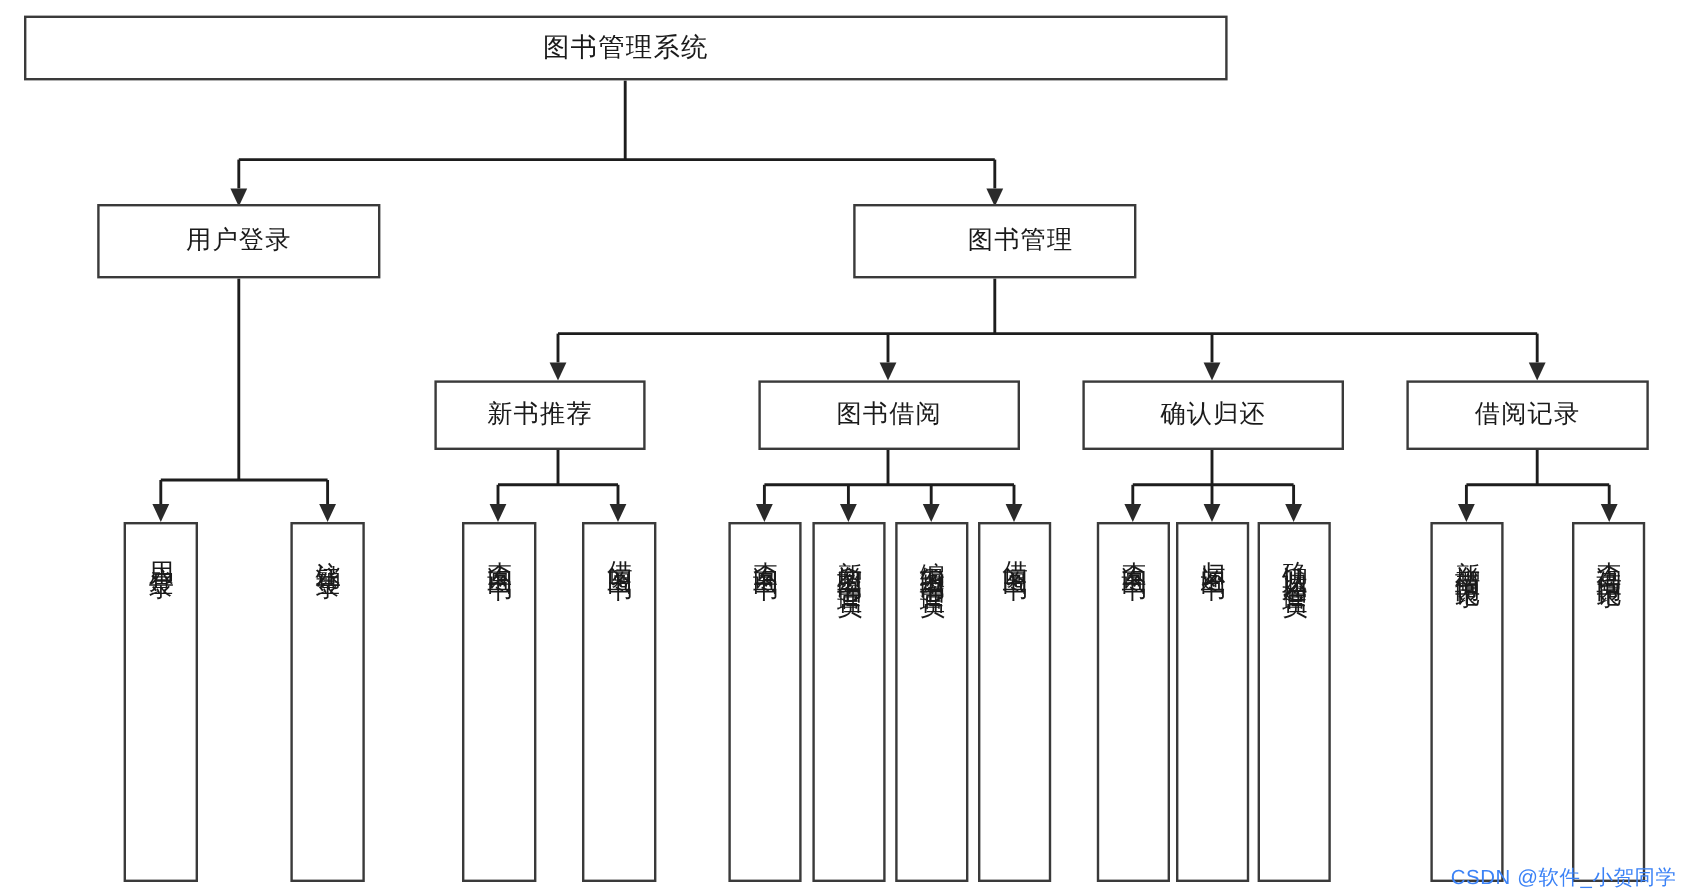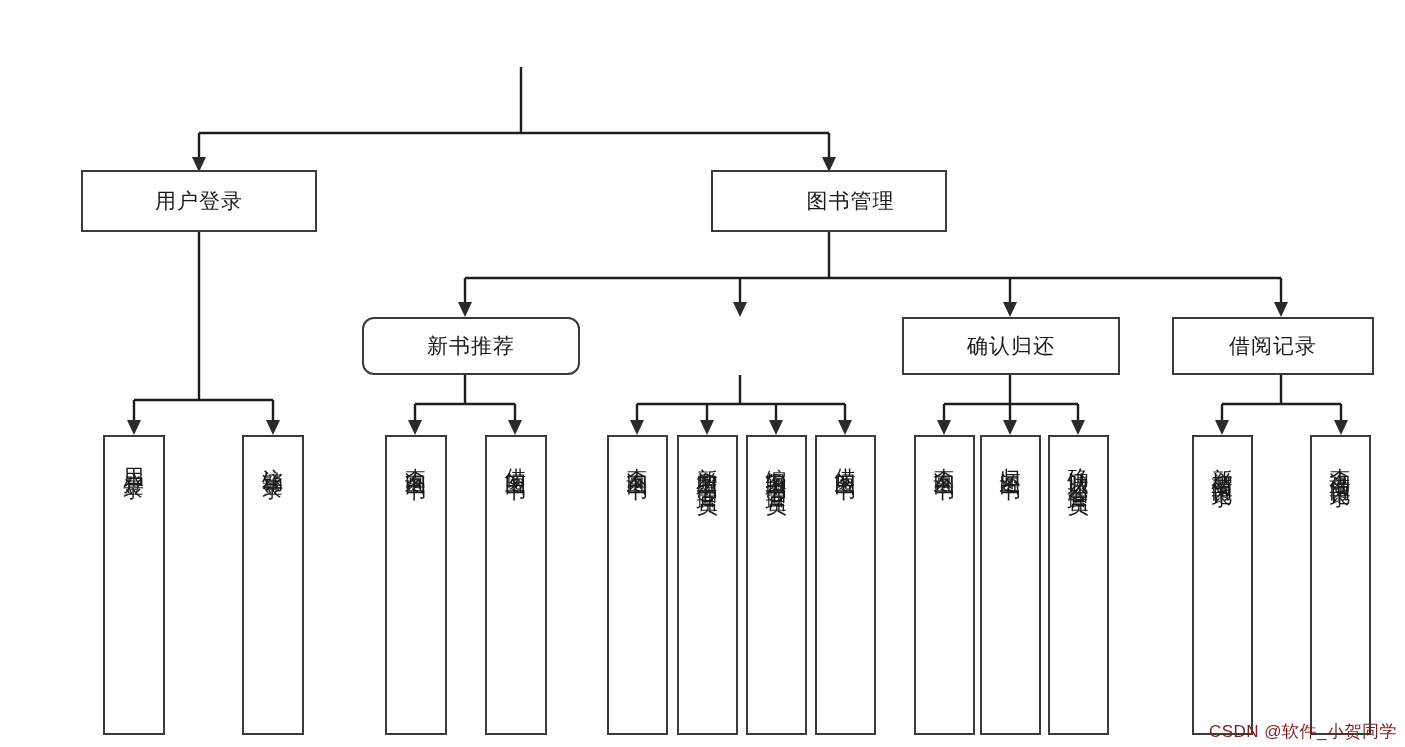--- a/index.html
+++ b/index.html
@@ -63,21 +63,21 @@
     stroke-width:2.4;
     fill:none;
   }
   #wires polygon{ fill:#2a2a2a; }
   
   #watermark{
     position:absolute;
     right:8px;
     bottom:4px;
     font-size:17px;
-    color:#7f1d1d;
+    color:#3b82f6;
     letter-spacing:0.5px;
     white-space:nowrap;
     user-select:none;
   }
 </style>
 </head>
 <body>
 
 <div id="canvas">
 
@@ -138,30 +138,36 @@
     <polygon points="1071,420 1085,420 1078,435"></polygon>
 
     <line x1="1281" y1="375" x2="1281" y2="404"></line>
     <line x1="1222" y1="404" x2="1341" y2="404"></line>
     <line x1="1222" y1="404" x2="1222" y2="420"></line>
     <polygon points="1215,420 1229,420 1222,435"></polygon>
     <line x1="1341" y1="404" x2="1341" y2="420"></line>
     <polygon points="1334,420 1348,420 1341,435"></polygon>
   </svg>
 
+  <div class="node h root" style="left:20px;top:13px;width:1003px;height:54px;">
+    <span class="lbl">图书管理系统</span>
+  </div>
 
   <div class="node h" style="left:81px;top:170px;width:236px;height:62px;">
     <span class="lbl">用户登录</span>
   </div>
   <div class="node h" style="left:711px;top:170px;width:236px;height:62px;padding-left:43px;">
     <span class="lbl">图书管理</span>
   </div>
 
-  <div class="node h" style="left:362px;top:317px;width:218px;height:58px;border-radius:12px;">
+  <div class="node h" style="left:362px;top:317px;width:176px;height:58px;">
     <span class="lbl">新书推荐</span>
+  </div>
+  <div class="node h" style="left:632px;top:317px;width:218px;height:58px;">
+    <span class="lbl">图书借阅</span>
   </div>
   <div class="node h" style="left:902px;top:317px;width:218px;height:58px;">
     <span class="lbl">确认归还</span>
   </div>
   <div class="node h" style="left:1172px;top:317px;width:202px;height:58px;">
     <span class="lbl">借阅记录</span>
   </div>
 
   <div class="node v" style="left:103px;top:435px;width:62px;height:300px;">
     <span class="lbl">用户登录</span>

